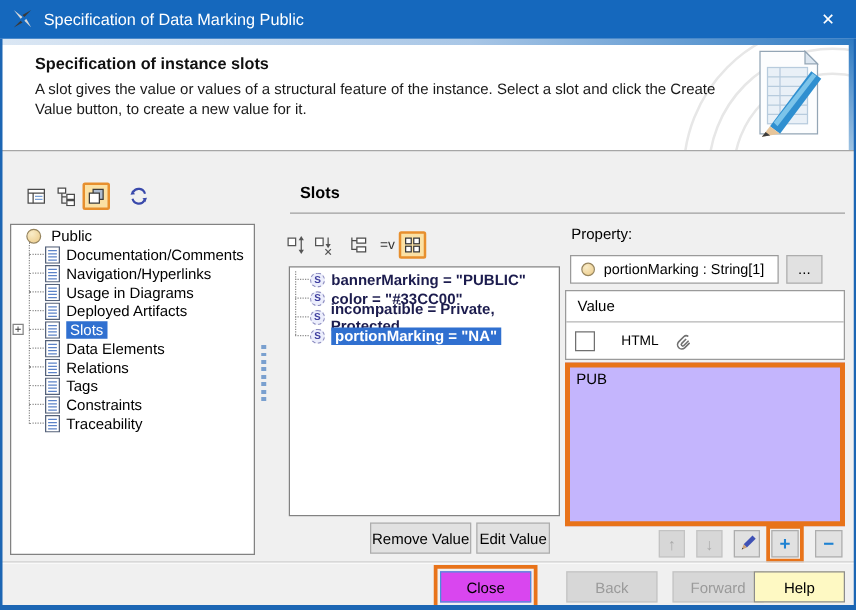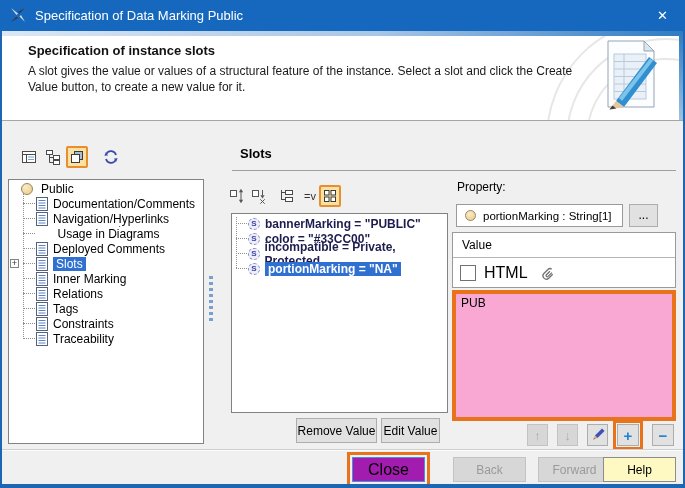--- a/index.html
+++ b/index.html
@@ -48,34 +48,34 @@
 
   
   .prop-label{left:457px;top:180px;font-size:12px;color:#000;}
   .prop-box{left:456px;top:204px;width:167px;height:23px;background:#fff;border:1px solid #9a9a9a;box-sizing:border-box;display:flex;align-items:center;font-size:11.5px;color:#000;}
   .prop-box .inst-circle{width:11px;height:11px;margin:0 7px 0 8px;}
   .browse-btn{left:629px;top:204px;width:29px;height:23px;background:#e1e1e1;border:1px solid #adadad;box-sizing:border-box;font-size:12px;text-align:center;line-height:19px;cursor:pointer;}
   .valtable{left:452px;top:232px;width:224px;height:56px;background:#fff;border:1px solid #9a9a9a;box-sizing:border-box;}
   .valtable .hdr{position:absolute;left:0;top:0;width:100%;height:25px;line-height:25px;border-bottom:1px solid #b5b5b5;box-sizing:border-box;font-size:12px;padding-left:9px;}
   .valtable .htmlrow{position:absolute;left:0;top:25px;width:100%;height:29px;display:flex;align-items:center;}
   .checkbox{width:16px;height:16px;background:#fff;border:1px solid #707070;box-sizing:border-box;margin-left:7px;cursor:pointer;}
-  .htmlrow .lbl{font-size:16px;margin-left:8px;}
+  .htmlrow .lbl{font-size:11px;margin-left:21px;}
   .htmlrow svg{margin-left:12px;cursor:pointer;}
-  .valuearea{left:452px;top:290px;width:224px;height:131px;background:#f9a8d4;border:4px solid #e8731a;box-sizing:border-box;font-size:12px;padding:2px 5px;color:#000;cursor:text;}
+  .valuearea{left:452px;top:290px;width:224px;height:131px;background:#c4b5fd;border:4px solid #e8731a;box-sizing:border-box;font-size:12px;padding:2px 5px;color:#000;cursor:text;}
 
   
   .btn{position:absolute;background:#e1e1e1;border:1px solid #adadad;box-sizing:border-box;font-size:12px;color:#000;text-align:left;cursor:pointer;display:flex;align-items:center;justify-content:center;font-family:inherit;padding:0;}
   .btn.disabled{background:#d7d7d7;border-color:#c3c3c3;color:#9a9a9a;cursor:default;}
   .mini{width:21px;height:22px;}
   .mini.disabled .glyph{color:#ababab;}
   .mini .glyph{font-size:13px;font-weight:bold;}
   .blueglyph{color:#1e82d2;font-size:15px;font-weight:bold;line-height:1;}
   .footer-sep{left:0;top:449px;width:685px;height:1px;background:#cfcfcf;box-shadow:0 1px 0 #fbfbfb;}
   .close-ring{left:347px;top:452px;width:83px;height:35px;border:3px solid #e8731a;box-sizing:border-box;display:flex;align-items:center;justify-content:center;}
-  .close-btn{width:73px;height:25px;background:#a21caf;border:1px solid #4a90d9;box-sizing:border-box;font-size:16px;display:flex;align-items:center;justify-content:center;cursor:pointer;}
+  .close-btn{width:73px;height:25px;background:#d946ef;border:1px solid #4a90d9;box-sizing:border-box;font-size:12px;display:flex;align-items:center;justify-content:center;cursor:pointer;}
   .plus-ring{left:613px;top:420px;width:30px;height:30px;border:3px solid #e8731a;box-sizing:border-box;display:flex;align-items:center;justify-content:center;}
   .plus-ring .btn{position:static;width:22px;height:22px;}
 
   
   .b-left{left:0;top:31px;width:2px;height:457px;background:#1c66b4;}
   .b-right{left:683px;top:31px;width:2px;height:457px;background:#1c66b4;}
   .b-bottom{left:0;top:484px;width:685px;height:4px;background:#1c66b4;}
 </style>
 </head>
 <body>
@@ -167,54 +167,54 @@
     <div class="doth" style="left:14px;top:38px;width:12px;"></div>
     <div class="trow" style="top:31px;">
       <svg style="margin-left:27px;" width="12" height="14" viewBox="0 0 12 14">
           <rect x="0.5" y="0.5" width="11" height="13" fill="#fff" stroke="#55627a"></rect>
           <path d="M2.5 3.5h7M2.5 6h7M2.5 8.5h7M2.5 11h7" stroke="#5b82c8" fill="none"></path>
         </svg>
       <span style="margin-left:5px;">Navigation/Hyperlinks</span>
     </div>
 
     <div class="doth" style="left:14px;top:53px;width:12px;"></div>
-    <div class="trow" style="top:46px;flex-direction:column;">
+    <div class="trow" style="top:46px;">
       <svg style="margin-left:27px;" width="12" height="14" viewBox="0 0 12 14">
           <rect x="0.5" y="0.5" width="11" height="13" fill="#fff" stroke="#55627a"></rect>
           <path d="M2.5 3.5h7M2.5 6h7M2.5 8.5h7M2.5 11h7" stroke="#5b82c8" fill="none"></path>
         </svg>
       <span style="margin-left:5px;">Usage in Diagrams</span>
     </div>
 
     <div class="doth" style="left:14px;top:68px;width:12px;"></div>
     <div class="trow" style="top:61px;">
       <svg style="margin-left:27px;" width="12" height="14" viewBox="0 0 12 14">
           <rect x="0.5" y="0.5" width="11" height="13" fill="#fff" stroke="#55627a"></rect>
           <path d="M2.5 3.5h7M2.5 6h7M2.5 8.5h7M2.5 11h7" stroke="#5b82c8" fill="none"></path>
         </svg>
-      <span style="margin-left:5px;">Deployed Comments</span>
+      <span style="margin-left:5px;">Deployed Artifacts</span>
     </div>
 
     <div class="doth" style="left:14px;top:83px;width:12px;"></div>
     <div class="expander" style="left:1px;top:79px;"><span>+</span></div>
     <div class="trow" style="top:76px;">
       <svg style="margin-left:27px;" width="12" height="14" viewBox="0 0 12 14">
           <rect x="0.5" y="0.5" width="11" height="13" fill="#fff" stroke="#55627a"></rect>
           <path d="M2.5 3.5h7M2.5 6h7M2.5 8.5h7M2.5 11h7" stroke="#5b82c8" fill="none"></path>
         </svg>
       <span class="sel-label" style="margin-left:5px;">Slots</span>
     </div>
 
     <div class="doth" style="left:14px;top:98px;width:12px;"></div>
     <div class="trow" style="top:91px;">
       <svg style="margin-left:27px;" width="12" height="14" viewBox="0 0 12 14">
           <rect x="0.5" y="0.5" width="11" height="13" fill="#fff" stroke="#55627a"></rect>
           <path d="M2.5 3.5h7M2.5 6h7M2.5 8.5h7M2.5 11h7" stroke="#5b82c8" fill="none"></path>
         </svg>
-      <span style="margin-left:5px;">Inner Marking</span>
+      <span style="margin-left:5px;">Data Elements</span>
     </div>
 
     <div class="doth" style="left:14px;top:113px;width:12px;"></div>
     <div class="trow" style="top:106px;">
       <svg style="margin-left:27px;" width="12" height="14" viewBox="0 0 12 14">
           <rect x="0.5" y="0.5" width="11" height="13" fill="#fff" stroke="#55627a"></rect>
           <path d="M2.5 3.5h7M2.5 6h7M2.5 8.5h7M2.5 11h7" stroke="#5b82c8" fill="none"></path>
         </svg>
       <span style="margin-left:5px;">Relations</span>
     </div>

